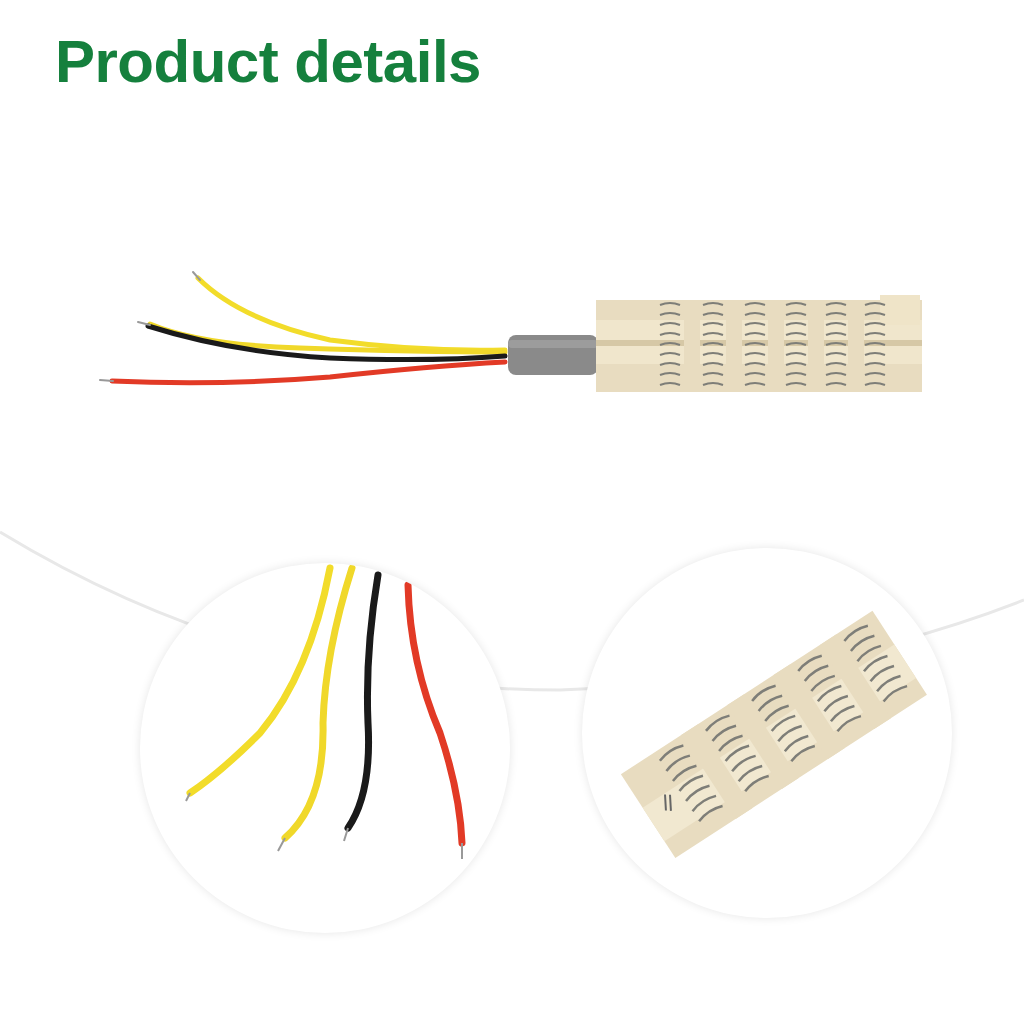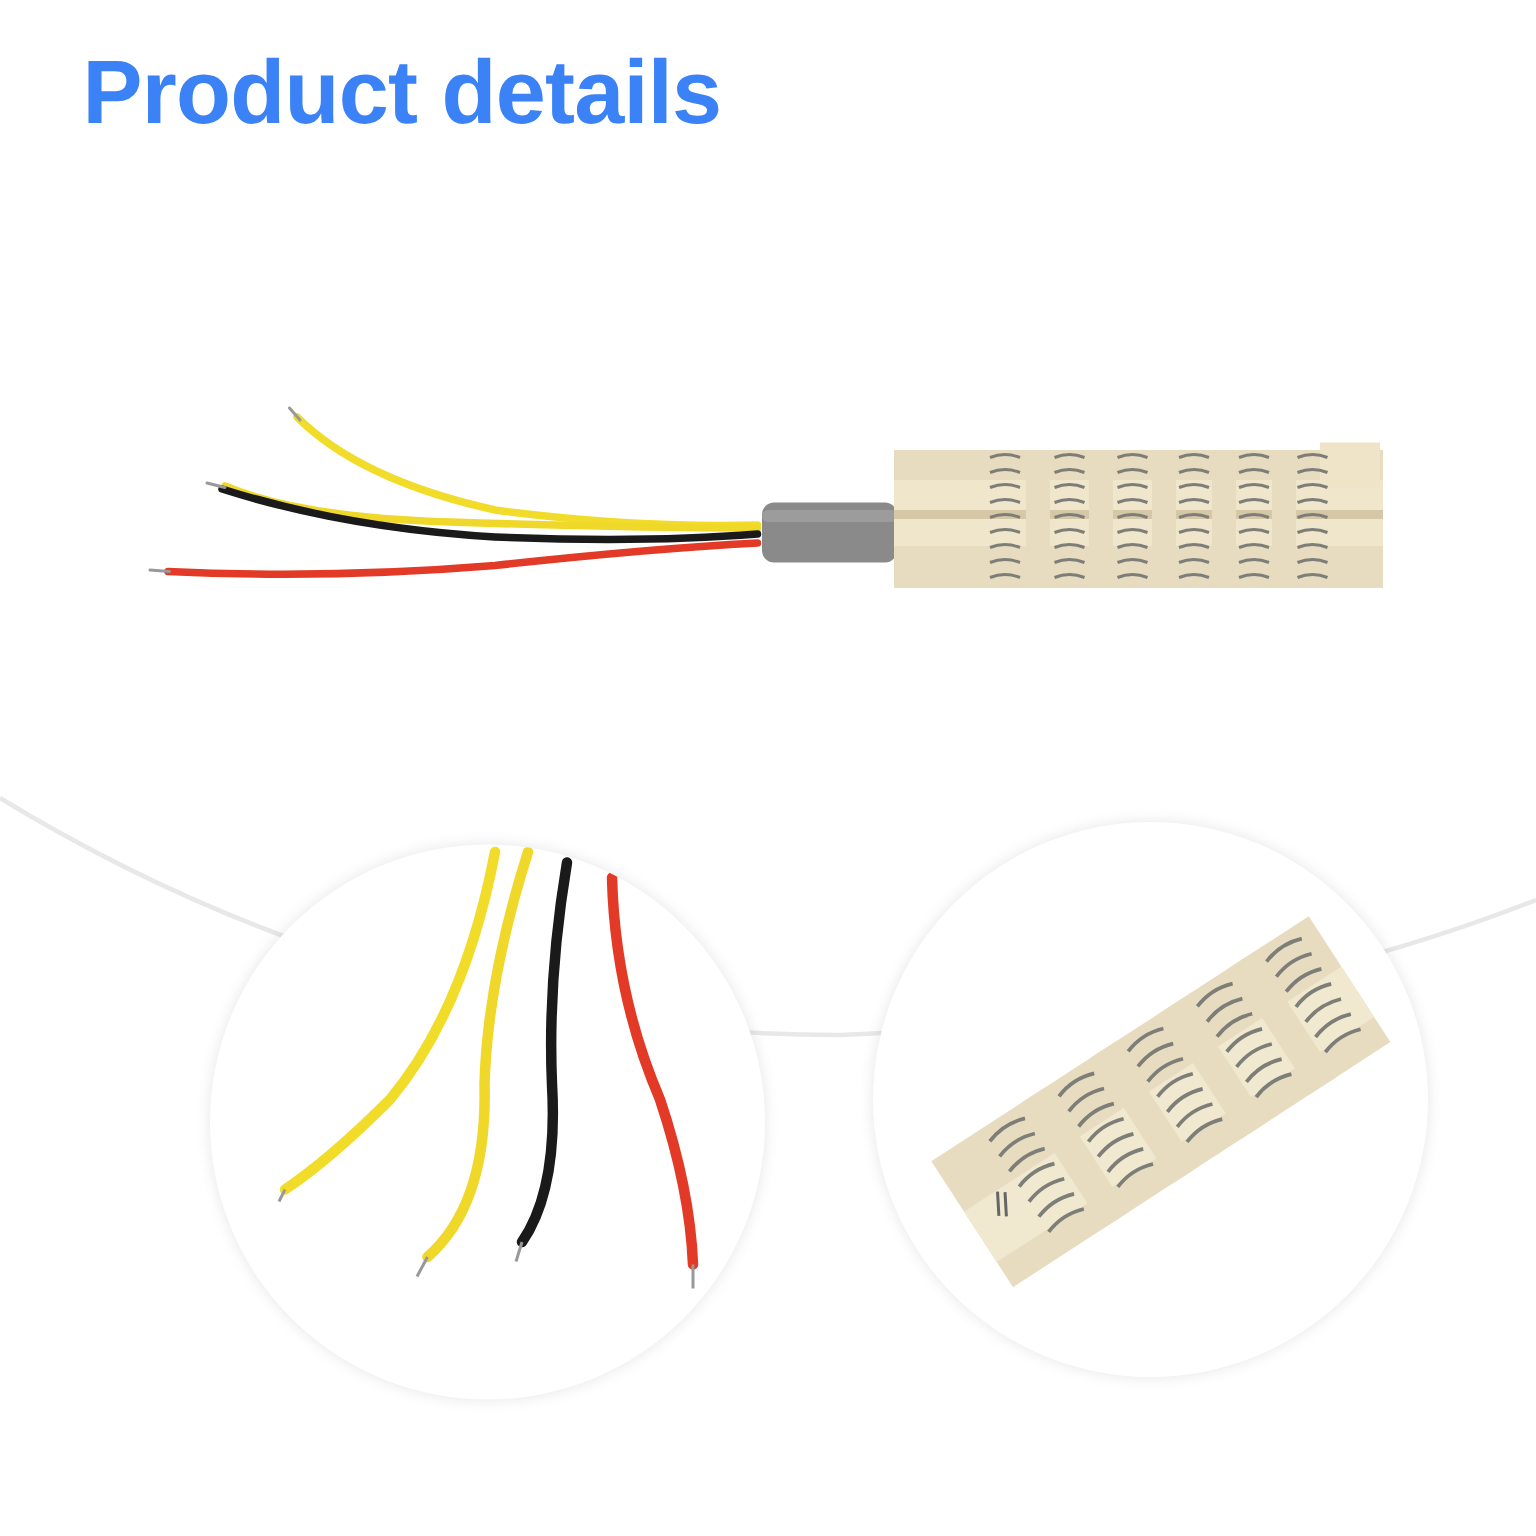--- a/index.html
+++ b/index.html
@@ -1,17 +1,17 @@
 <!DOCTYPE html>
 <html><head>
 <meta charset="utf-8">
 <style>
   html,body{margin:0;padding:0;}
   body{width:1024px;height:1024px;background:#ffffff;position:relative;overflow:hidden;font-family:"Liberation Sans",sans-serif;}
-  .title{position:absolute;left:55px;top:32px;font-size:60px;font-weight:bold;color:#3b82f6;letter-spacing:-0.5px;line-height:1;}
+  .title{position:absolute;left:55px;top:32px;font-size:60px;font-weight:bold;color:#15803d;letter-spacing:-0.5px;line-height:1;}
   .bg-svg{position:absolute;left:0;top:0;width:1024px;height:1024px;}
   .main-product{position:absolute;left:95px;top:265px;width:840px;height:140px;}
   .circle{position:absolute;border-radius:50%;background:#fff;box-shadow:0 0 10px rgba(0,0,0,0.10);overflow:hidden;}
   .circle-wires{left:140px;top:563px;width:370px;height:370px;}
   .circle-coil{left:582px;top:548px;width:370px;height:370px;}
   .circle svg{position:absolute;left:0;top:0;width:100%;height:100%;}
 </style>
 </head>
 <body>
 

